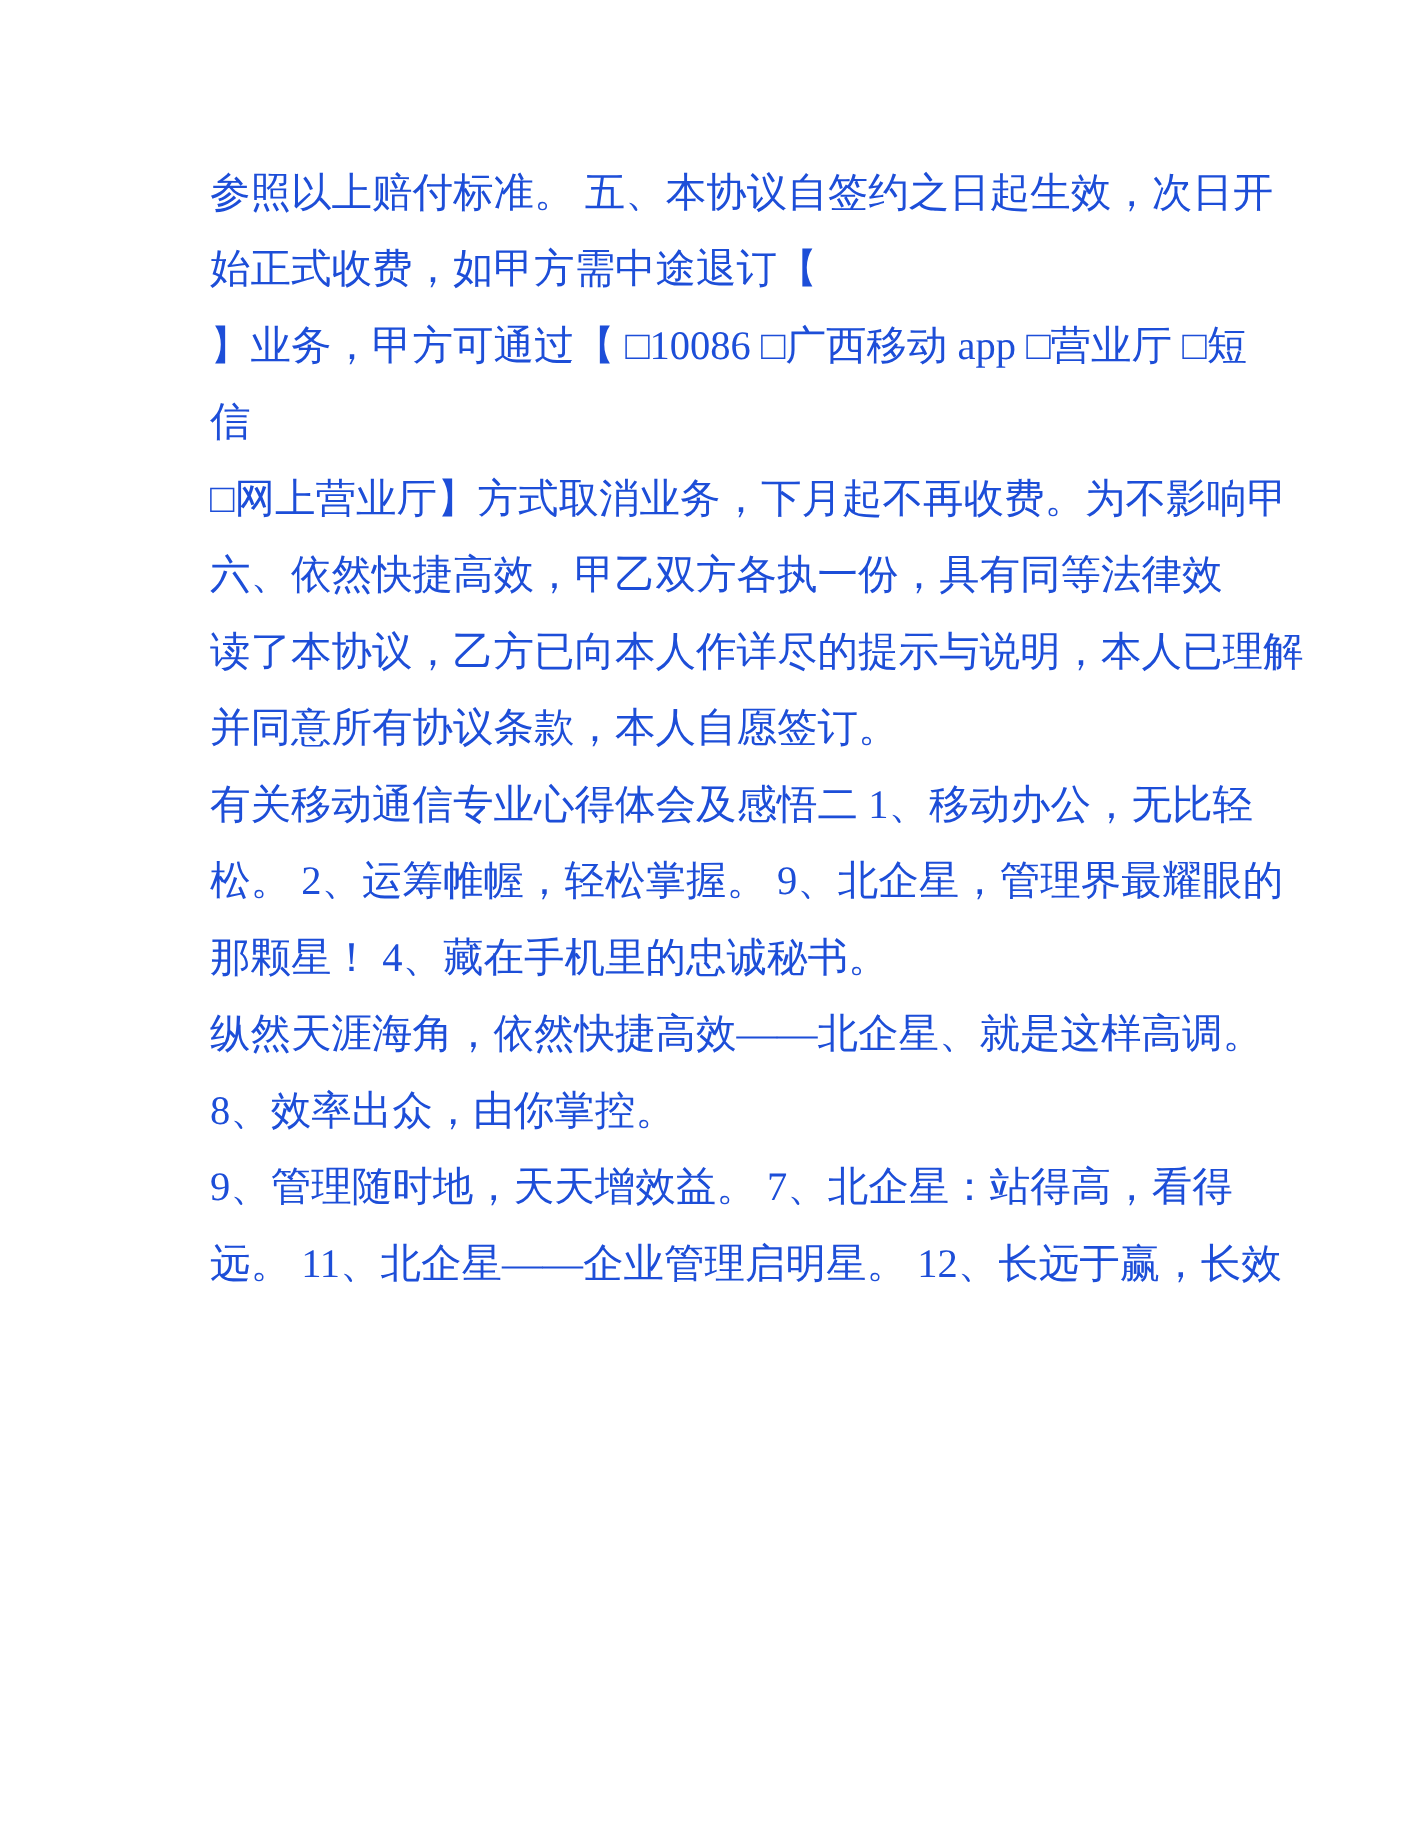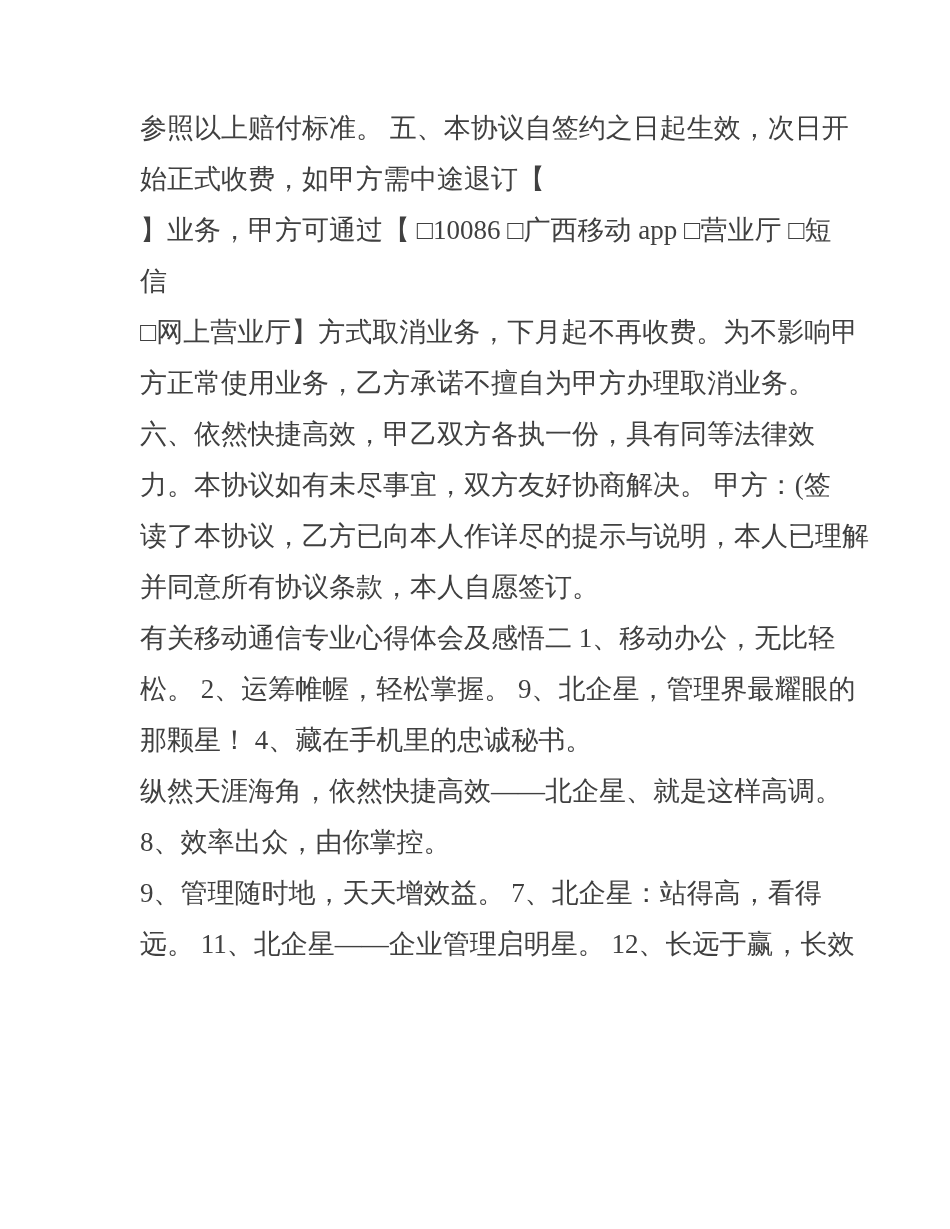--- a/index.html
+++ b/index.html
@@ -13,21 +13,21 @@
     background: #ffffff;
     overflow: hidden;
   }
   .page {
     box-sizing: border-box;
     width: 950px;
     height: 1204px;
     padding: 103px 120px 0 140px;
     background: #ffffff;
     font-family: "Liberation Serif", "DejaVu Serif", serif;
-    color: #404040;
+    color: #1d4ed8;
   }
   .doc-lines {
     width: 690px;
   }
   .doc-line {
     font-size: 27px;
     line-height: 51px;
     height: 51px;
     white-space: nowrap;
     letter-spacing: 0;
@@ -37,23 +37,21 @@
 </head>
 <body>
 
 <div class="page">
   <div class="doc-lines">
       <div class="doc-line">参照以上赔付标准。 五、本协议自签约之日起生效，次日开</div>
       <div class="doc-line">始正式收费，如甲方需中途退订【</div>
       <div class="doc-line">】业务，甲方可通过【 □10086 □广西移动 app □营业厅 □短</div>
       <div class="doc-line">信</div>
       <div class="doc-line">□网上营业厅】方式取消业务，下月起不再收费。为不影响甲</div>
-      <div class="doc-line">方正常使用业务，乙方承诺不擅自为甲方办理取消业务。</div>
       <div class="doc-line">六、依然快捷高效，甲乙双方各执一份，具有同等法律效</div>
-      <div class="doc-line">力。本协议如有未尽事宜，双方友好协商解决。 甲方：(签</div>
       <div class="doc-line">读了本协议，乙方已向本人作详尽的提示与说明，本人已理解</div>
       <div class="doc-line">并同意所有协议条款，本人自愿签订。</div>
       <div class="doc-line">有关移动通信专业心得体会及感悟二 1、移动办公，无比轻</div>
       <div class="doc-line">松。 2、运筹帷幄，轻松掌握。 9、北企星，管理界最耀眼的</div>
       <div class="doc-line">那颗星！ 4、藏在手机里的忠诚秘书。</div>
       <div class="doc-line">纵然天涯海角，依然快捷高效——北企星、就是这样高调。</div>
       <div class="doc-line">8、效率出众，由你掌控。</div>
       <div class="doc-line">9、管理随时地，天天增效益。 7、北企星：站得高，看得</div>
       <div class="doc-line">远。 11、北企星——企业管理启明星。 12、长远于赢，长效</div>
     </div>

